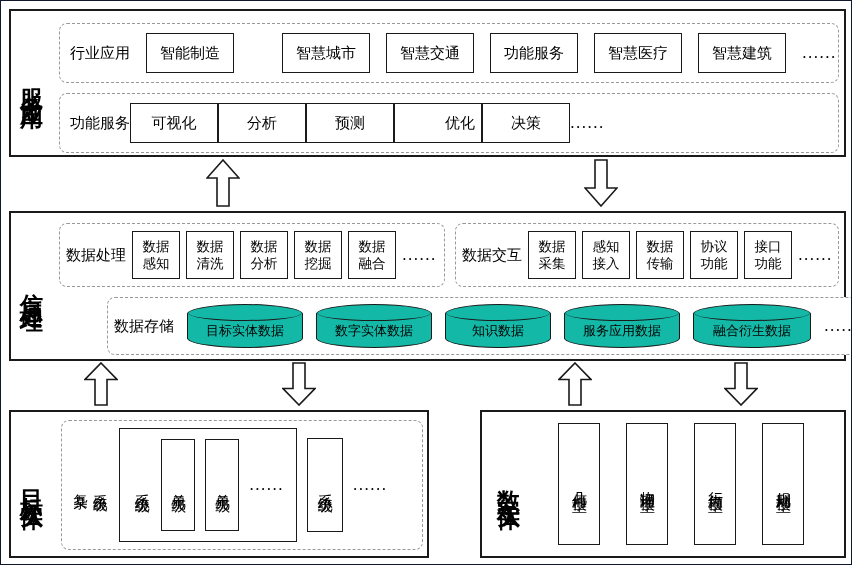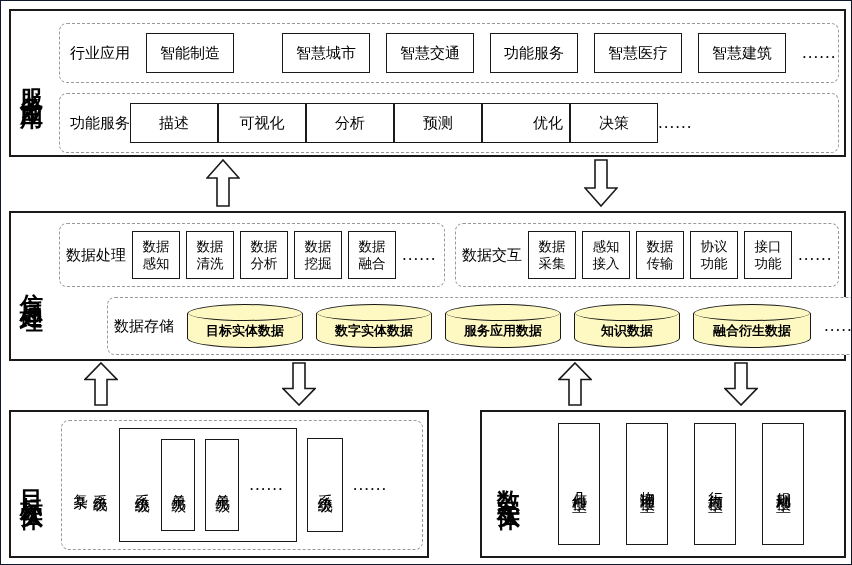--- a/index.html
+++ b/index.html
@@ -19,23 +19,23 @@
     display:flex;align-items:center;box-sizing:border-box;background:#fff;
   }
   .rlabel{font-size:15px;white-space:nowrap;flex:0 0 auto;}
   .ibox{
     border:1.5px solid #1a1a1a;background:#fff;display:flex;align-items:center;justify-content:center;
     font-size:15px;white-space:nowrap;flex:0 0 auto;box-sizing:border-box;
   }
   .small{font-size:13.5px;white-space:pre-line;text-align:center;line-height:1.25;}
   .dots{font-size:15px;letter-spacing:1px;flex:0 0 auto;white-space:nowrap;}
   .cyl{
-    position:relative;border:1.5px solid #1a1a1a;border-radius:50%/10px;background:#fef9c3;
+    position:relative;border:1.5px solid #1a1a1a;border-radius:50%/10px;background:#14b8a6;
     display:flex;align-items:center;justify-content:center;padding-top:9px;
-    font-size:13px;white-space:nowrap;flex:0 0 auto;box-sizing:border-box;font-weight:bold;
+    font-size:13px;white-space:nowrap;flex:0 0 auto;box-sizing:border-box;
   }
   .cyl::before{
     content:"";position:absolute;top:0;left:0;right:0;height:15px;
     border-bottom:1px solid #1a1a1a;border-radius:50%;
   }
   .vbox{
     writing-mode:vertical-rl;text-orientation:upright;
     border:1.5px solid #1a1a1a;background:#fff;display:grid;place-items:center;
     font-size:15px;letter-spacing:2px;flex:0 0 auto;box-sizing:border-box;white-space:pre;
   }
@@ -68,21 +68,20 @@
       <div class="ibox" style="width:88px;height:40px;margin-left:32px;">智慧城市</div>
       <div class="ibox" style="width:88px;height:40px;text-align:center;">智慧交通</div>
       <div class="ibox" style="width:88px;height:40px;">功能服务</div>
       <div class="ibox" style="width:88px;height:40px;">智慧医疗</div>
       <div class="ibox" style="width:88px;height:40px;">智慧建筑</div>
       <span class="dots">......</span>
     </div>
 
     <div class="dashed" style="left:48px;top:82px;width:780px;height:60px;padding:0 10px;text-align:right;">
       <span class="rlabel">功能服务</span>
-      <div class="ibox" style="width:88px;height:40px;">描述</div>
       <div class="ibox" style="width:88px;height:40px;">可视化</div>
       <div class="ibox" style="width:88px;height:40px;">分析</div>
       <div class="ibox" style="width:88px;height:40px;">预测</div>
       <div class="ibox" style="width:88px;height:40px;padding-left:44px;">优化</div>
       <div class="ibox" style="width:88px;height:40px;">决策</div>
       <span class="dots">......</span>
     </div>
   </div>
 
   <svg class="arrow" style="left:205px;top:158px;" width="34" height="48" viewBox="0 0 34 48">
@@ -122,22 +121,22 @@
 功能</div>
       <div class="ibox small" style="width:48px;height:48px;">接口
 功能</div>
       <span class="dots">......</span>
     </div>
 
     <div class="dashed" style="left:48px;top:84px;width:780px;height:58px;gap:13px;padding:0 6px;margin-left:48px;">
       <span class="rlabel">数据存储</span>
       <div class="cyl" style="width:116px;height:44px;">目标实体数据</div>
       <div class="cyl" style="width:116px;height:44px;">数字实体数据</div>
+      <div class="cyl" style="width:106px;height:44px;">知识数据</div>
       <div class="cyl" style="width:116px;height:44px;">服务应用数据</div>
-      <div class="cyl" style="width:106px;height:44px;">知识数据</div>
       <div class="cyl" style="width:118px;height:44px;">融合衍生数据</div>
       <span class="dots">......</span>
     </div>
   </div>
 
   <svg class="arrow" style="left:83px;top:361px;" width="34" height="44" viewBox="0 0 34 48" preserveAspectRatio="none">
     <path d="M17 1 L33 19 L23 19 L23 47 L11 47 L11 19 L1 19 Z" fill="#fff" stroke="#1a1a1a" stroke-width="1.6"></path>
   </svg>
   <svg class="arrow" style="left:281px;top:361px;" width="34" height="44" viewBox="0 0 34 48" preserveAspectRatio="none">
     <path d="M17 47 L1 29 L11 29 L11 1 L23 1 L23 29 L33 29 Z" fill="#fff" stroke="#1a1a1a" stroke-width="1.6"></path>

